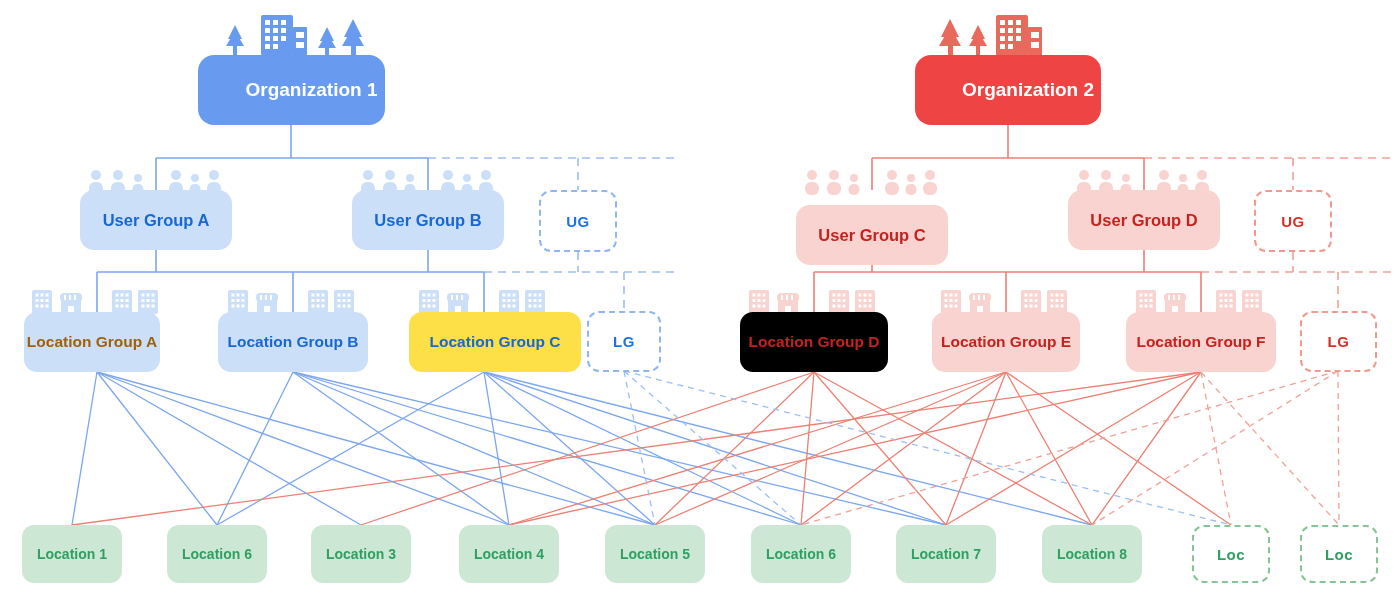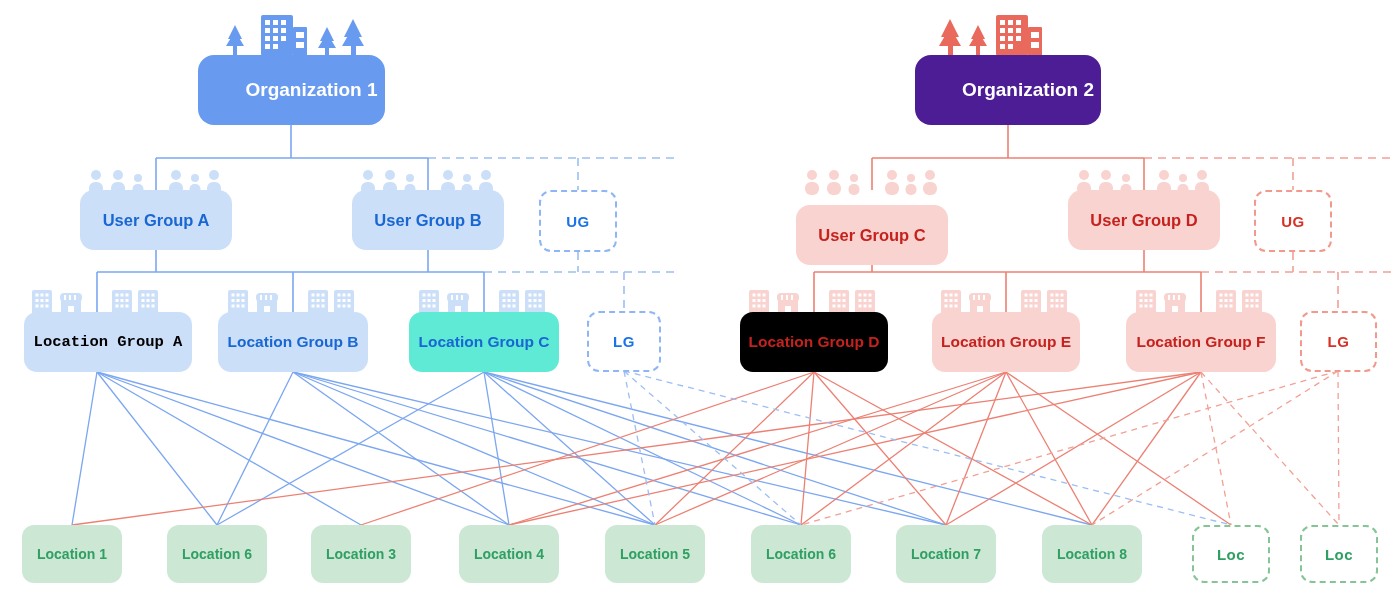--- a/index.html
+++ b/index.html
@@ -433,21 +433,21 @@
       <line x1="1201" y1="372" x2="1231" y2="525" stroke="#F2A095" stroke-width="1.3" stroke-dasharray="6 5"></line>
       <line x1="1201" y1="372" x2="1339" y2="525" stroke="#F2A095" stroke-width="1.3" stroke-dasharray="6 5"></line>
       <line x1="1338" y1="371" x2="801" y2="525" stroke="#F2A095" stroke-width="1.3" stroke-dasharray="6 5"></line>
       <line x1="1338" y1="371" x2="1092" y2="525" stroke="#F2A095" stroke-width="1.3" stroke-dasharray="6 5"></line>
       <line x1="1338" y1="371" x2="1339" y2="525" stroke="#F2A095" stroke-width="1.3" stroke-dasharray="6 5"></line>
     </svg>
 
   <div class="node org" style="left:198px;top:55px;width:187px;height:70px;background:#689BF0;">
     <span>Organization 1</span>
   </div>
-  <div class="node org" style="left:915px;top:55px;width:186px;height:70px;background:#4c1d95;">
+  <div class="node org" style="left:915px;top:55px;width:186px;height:70px;background:#ef4444;">
     <span>Organization 2</span>
   </div>
 
   <div class="node grp" style="left:80px;top:190px;width:152px;height:60px;background:#CCDFF9;color:#1967D2;">
     <span>User Group A</span>
   </div>
   <div class="node grp" style="left:352px;top:190px;width:152px;height:60px;background:#CCDFF9;color:#1967D2;">
     <span>User Group B</span>
   </div>
   <div class="node ph ph-blue" style="left:539px;top:190px;width:78px;height:62px;">
@@ -456,27 +456,27 @@
   <div class="node grp" style="left:796px;top:205px;width:152px;height:60px;background:#F9D3CF;color:#C5221F;">
     <span>User Group C</span>
   </div>
   <div class="node grp" style="left:1068px;top:190px;width:152px;height:60px;background:#F9D3CF;color:#C5221F;">
     <span>User Group D</span>
   </div>
   <div class="node ph ph-red" style="left:1254px;top:190px;width:78px;height:62px;">
     <span>UG</span>
   </div>
 
-  <div class="node lgrp" style="left:24px;top:312px;width:168px;height:60px;background:#CCDFF9;color:#000000;font-family:Liberation Mono, monospace;">
+  <div class="node lgrp" style="left:24px;top:312px;width:136px;height:60px;background:#CCDFF9;color:#a16207;">
     <span>Location Group A</span>
   </div>
   <div class="node lgrp" style="left:218px;top:312px;width:150px;height:60px;background:#CCDFF9;color:#1967D2;">
     <span>Location Group B</span>
   </div>
-  <div class="node lgrp" style="left:409px;top:312px;width:150px;height:60px;background:#5eead4;color:#1967D2;">
+  <div class="node lgrp" style="left:409px;top:312px;width:172px;height:60px;background:#fde047;color:#1967D2;">
     <span>Location Group C</span>
   </div>
   <div class="node ph ph-blue" style="left:587px;top:311px;width:74px;height:61px;">
     <span>LG</span>
   </div>
   <div class="node lgrp" style="left:740px;top:312px;width:148px;height:60px;background:#000000;color:#C5221F;">
     <span>Location Group D</span>
   </div>
   <div class="node lgrp" style="left:932px;top:312px;width:148px;height:60px;background:#F9D3CF;color:#C5221F;">
     <span>Location Group E</span>

